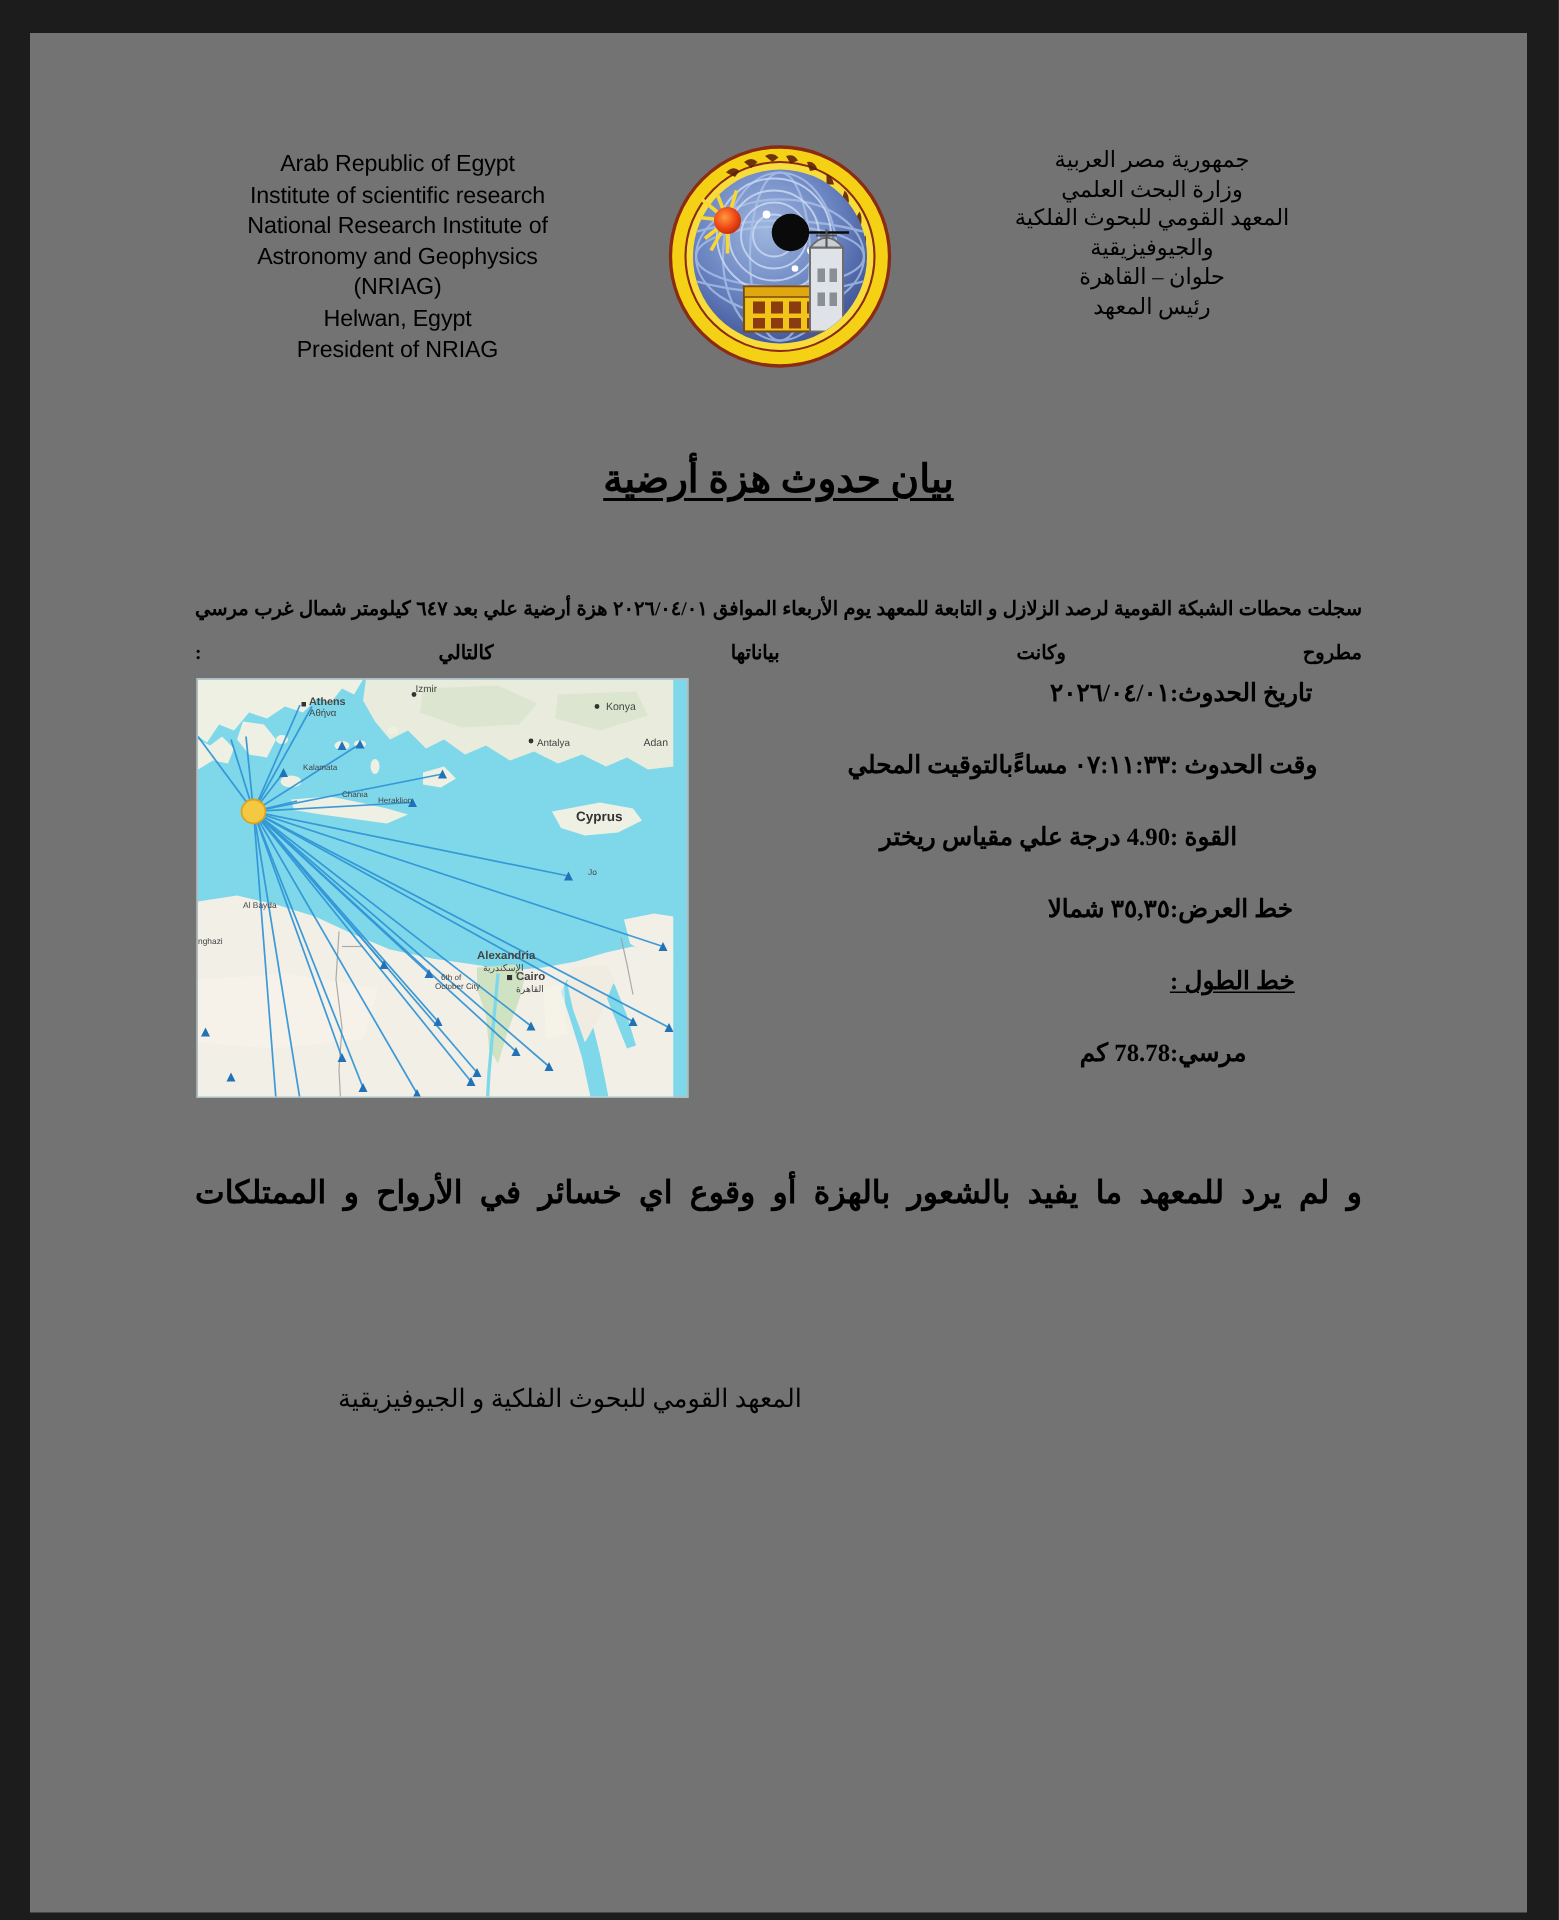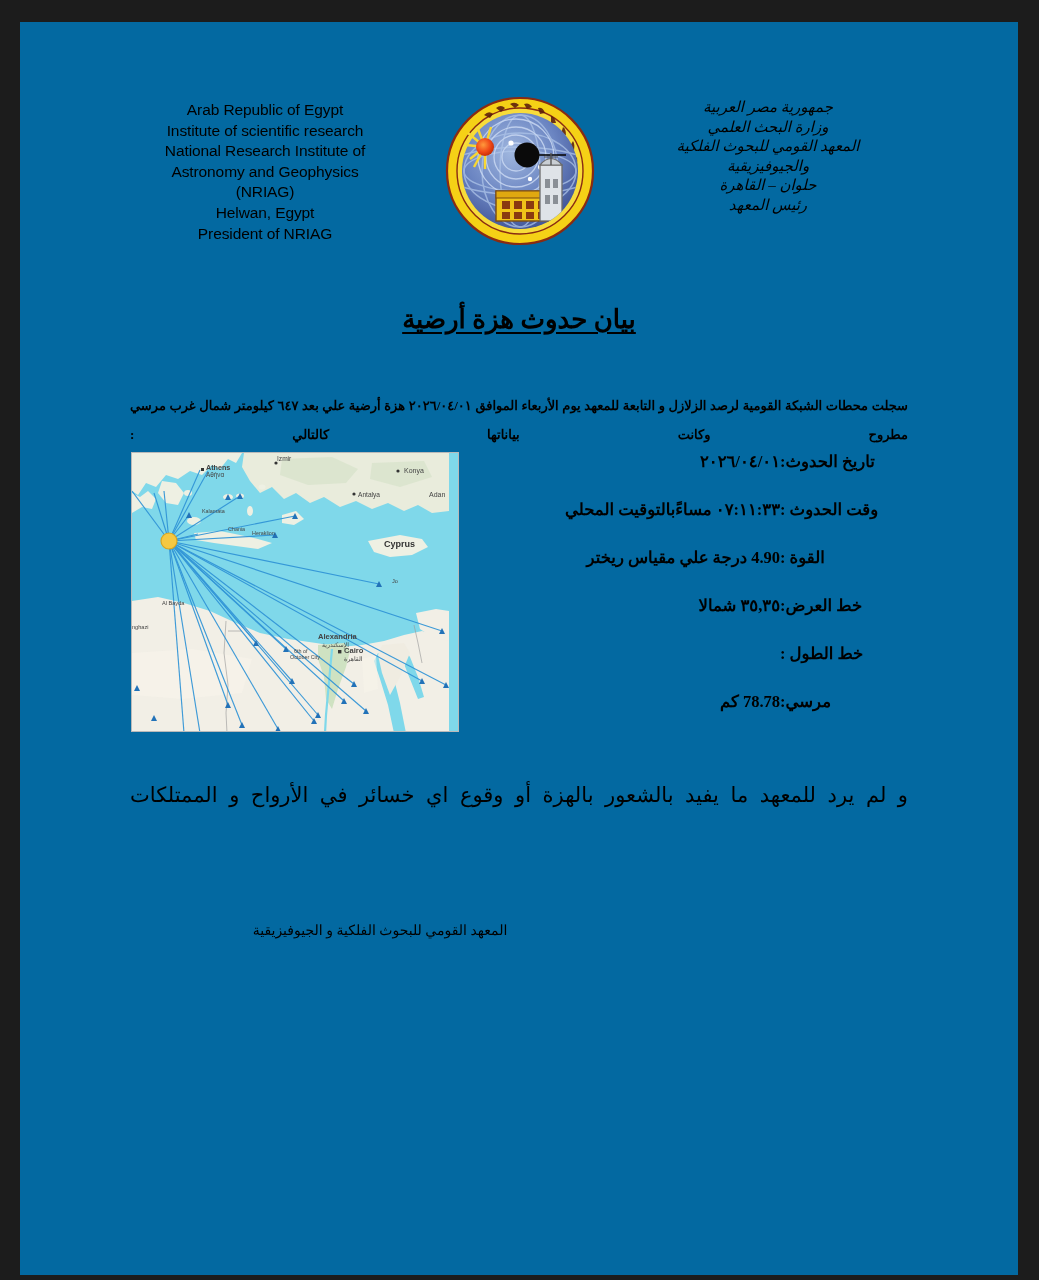--- a/index.html
+++ b/index.html
@@ -8,39 +8,39 @@
     margin: 0; padding: 0;
     width: 1039px; height: 1280px;
     background: #1c1c1c;
     font-family: "Liberation Serif", "DejaVu Serif", serif;
     overflow: hidden;
   }
   #page {
     position: absolute;
     left: 20px; top: 22px;
     width: 998px; height: 1253px;
-    background: #0369a1;
+    background: #737373;
   }
 
   
   #header {
     position: absolute; left: 0; top: 0; width: 998px; height: 190px;
   }
   #hdr-en {
     position: absolute; left: 115px; top: 78px; width: 260px;
     text-align: center;
     font-family: "Liberation Sans", "DejaVu Sans", sans-serif;
     font-size: 15.5px; line-height: 20.6px; color: #000;
     letter-spacing: -0.1px;
   }
   #hdr-ar {
     position: absolute; right: 100px; top: 76px; width: 300px;
     text-align: center; direction: rtl;
     font-family: "Liberation Serif", "DejaVu Serif", serif;
-    font-size: 15px; line-height: 19.6px; color: #000; font-style: italic;
+    font-size: 15px; line-height: 19.6px; color: #000;
   }
 
   
   #logo { position: absolute; left: 424px; top: 73px; width: 152px; height: 152px; }
 
   
   #doc-title {
     position: absolute; left: 0; top: 282px; width: 998px;
     text-align: center; direction: rtl;
     font-size: 26px; font-weight: bold; color: #000;
@@ -68,38 +68,38 @@
     direction: rtl;
   }
   .data-row {
     display: flex; flex-direction: row; align-items: baseline;
     height: 48px;
   }
   .data-label {
     width: 128px; text-align: left;
     font-size: 16.5px; font-weight: bold; color: #000; white-space: nowrap;
   }
-  .data-label.ul { text-underline-offset: 2px; }
+  .data-label.ul { text-decoration: underline; text-underline-offset: 2px; }
   .data-value {
     flex: 1; text-align: right; padding-left: 22px;
     font-size: 16.5px; font-weight: bold; color: #000; white-space: nowrap;
   }
 
   
   #notice {
     position: absolute; left: 110px; top: 755px; width: 778px;
     direction: rtl; text-align: justify; text-align-last: justify;
-    font-size: 21px; font-weight: normal; line-height: 36px; color: #000;
+    font-size: 21px; font-weight: bold; line-height: 36px; color: #000;
   }
 
   
   #signature {
     position: absolute; left: 145px; top: 900px; width: 430px;
     direction: rtl; text-align: center;
-    font-size: 14px; font-weight: normal; color: #000;
+    font-size: 17px; font-weight: normal; color: #000;
   }
 </style>
 </head>
 <body>
 
 <div id="page">
 
   <div id="header">
 
     <div id="hdr-en">

